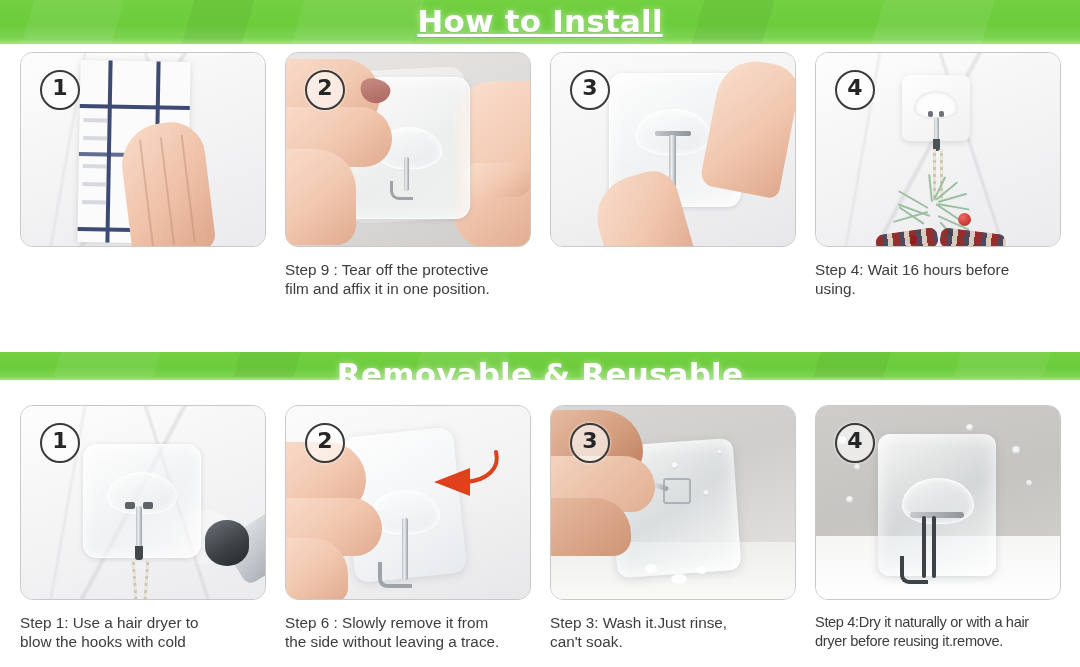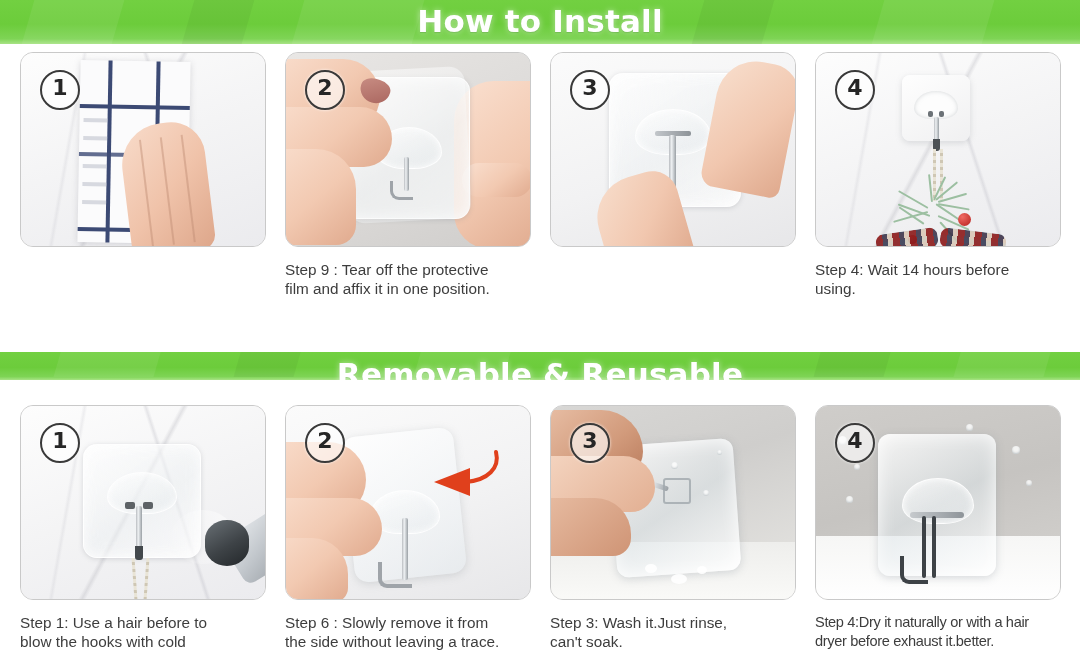--- a/index.html
+++ b/index.html
@@ -17,21 +17,21 @@
   }
   .banner .facet{position:absolute;top:-20px;height:160%;background:rgba(255,255,255,.07);transform:skewX(-16deg);}
   .banner .facet.d{background:rgba(0,0,0,.045);}
   .banner-title{
     position:absolute;left:0;width:1080px;text-align:center;
     color:#ffffff;font-weight:bold;letter-spacing:.2px;
     font-family:"DejaVu Sans",sans-serif;
     text-shadow:0 0 6px rgba(255,255,255,.55),0 1px 1px rgba(60,140,30,.45);
   }
   #banner1{top:0;height:44px;}
-  #banner1 .banner-title{top:2px;font-size:31px;line-height:38px;}
+  #banner1 .banner-title{top:2px;font-size:31px;line-height:38px;text-decoration:underline;}
   #banner2{top:352px;height:28px;}
   #banner2 .banner-title{top:3px;font-size:31px;line-height:38px;}
 
   
   .row{position:absolute;left:0;width:1080px;}
   #row1{top:52px;}
   #row2{top:405px;}
   .cell{position:absolute;width:246px;}
   .cell.c0{left:20px;}
   .cell.c1{left:285px;}
@@ -230,21 +230,21 @@
           <div class="needle" style="left:60px;top:22px;width:34px;transform:rotate(24deg);"></div>
           <div class="needle" style="left:62px;top:28px;width:30px;transform:rotate(48deg);"></div>
           <div class="needle" style="left:46px;top:30px;width:30px;transform:rotate(214deg);"></div>
           <div class="berry" style="left:80px;top:20px;width:13px;height:13px;"></div>
           <div class="berry" style="left:30px;top:42px;width:9px;height:9px;"></div>
           <div class="plaid" style="left:-2px;top:38px;width:62px;height:20px;transform:rotate(-8deg);"></div>
           <div class="plaid" style="left:62px;top:38px;width:66px;height:20px;transform:rotate(7deg);"></div>
         </div>
         <div class="badge">4</div>
       </div>
-      <div class="cap">Step 4: Wait 14 hours before
+      <div class="cap">Step 4: Wait 16 hours before
 using.</div>
     </div>
   </div>
 
   <div class="banner" id="banner2">
     <div class="facet" style="left:60px;width:100px;"></div>
     <div class="facet d" style="left:240px;width:60px;"></div>
     <div class="facet" style="left:420px;width:90px;"></div>
     <div class="facet d" style="left:820px;width:70px;"></div>
     <div class="facet" style="left:960px;width:90px;"></div>
@@ -262,21 +262,21 @@
         <div style="position:absolute;left:122px;top:96px;width:10px;height:7px;border-radius:2px;background:#5d6266;"></div>
         <div class="hookstem" style="left:115px;top:100px;width:6px;height:44px;"></div>
         <div style="position:absolute;left:114px;top:140px;width:8px;height:14px;background:#43484c;border-radius:0 0 3px 3px;"></div>
         <div class="chain" style="left:112px;top:152px;height:42px;transform:rotate(-4deg);"></div>
         <div class="chain" style="left:124px;top:152px;height:42px;transform:rotate(4deg);"></div>
         <div class="aircone" style="left:150px;top:104px;width:64px;height:54px;"></div>
         <div class="dryerbody" style="left:208px;top:114px;width:68px;height:52px;transform:rotate(-32deg);"></div>
         <div class="dryernozzle" style="left:184px;top:114px;width:44px;height:46px;"></div>
         <div class="badge">1</div>
       </div>
-      <div class="cap">Step 1: Use a hair before to
+      <div class="cap">Step 1: Use a hair dryer to
 blow the hooks with cold</div>
     </div>
 
     <div class="cell c1">
       <div class="photo">
         <div class="fill whitewall"></div>
         <div style="position:absolute;left:62px;top:26px;width:112px;height:146px;border-radius:14px;background:linear-gradient(150deg,rgba(255,255,255,.85),rgba(228,234,238,.55));box-shadow:0 2px 8px rgba(140,146,152,.28);transform:rotate(-6deg);"></div>
         <div class="cloud" style="left:84px;top:84px;width:68px;height:42px;"></div>
         <div class="hookstem" style="left:116px;top:112px;width:6px;height:62px;"></div>
         <div class="hookcurve" style="left:92px;top:156px;width:30px;height:22px;border-width:4px;"></div>
@@ -329,16 +329,16 @@
         <div class="hookcurve" style="left:84px;top:150px;width:24px;height:24px;border-width:4px;border-color:#3d4246;"></div>
         <div class="drop" style="left:22px;top:30px;width:9px;height:9px;"></div>
         <div class="drop" style="left:38px;top:58px;width:6px;height:6px;"></div>
         <div class="drop" style="left:30px;top:90px;width:7px;height:7px;"></div>
         <div class="drop" style="left:196px;top:40px;width:8px;height:8px;"></div>
         <div class="drop" style="left:210px;top:74px;width:6px;height:6px;"></div>
         <div class="drop" style="left:150px;top:18px;width:7px;height:7px;"></div>
         <div class="badge">4</div>
       </div>
       <div class="cap tight">Step 4:Dry it naturally or with a hair
-dryer before exhaust it.better.</div>
+dryer before reusing it.remove.</div>
     </div>
   </div>
 </div>
 
 </body></html>

